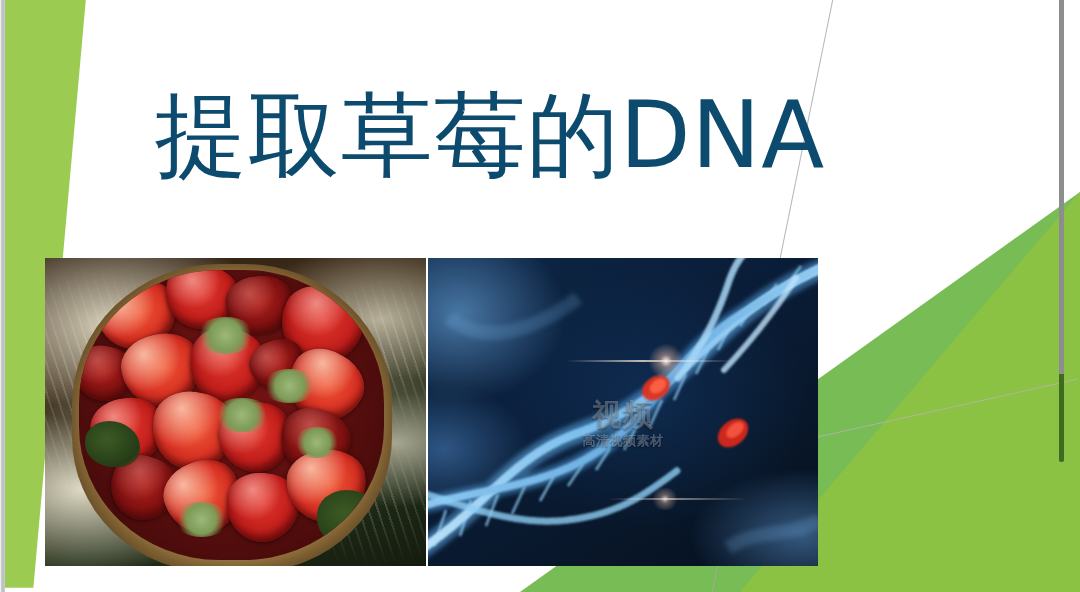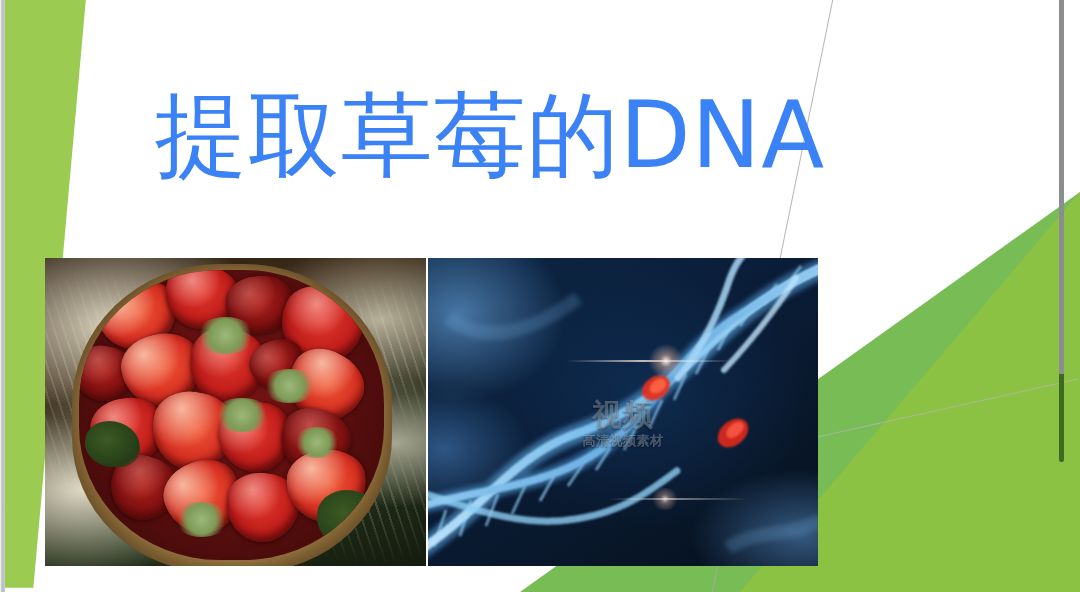--- a/index.html
+++ b/index.html
@@ -117,21 +117,21 @@
   .title {
     position: absolute;
     left: 60px;
     top: 86px;
     width: 860px;
     text-align: center;
     font-size: 92px;
     line-height: 1.08;
     font-weight: 400;
     letter-spacing: 1px;
-    color: #3b82f6;
+    color: #0c4a6e;
     font-family: "DejaVu Sans", "Liberation Sans", sans-serif;
     white-space: nowrap;
   }
 
   
   .photo {
     position: absolute;
     overflow: hidden;
   }
   .photo-strawberries {

